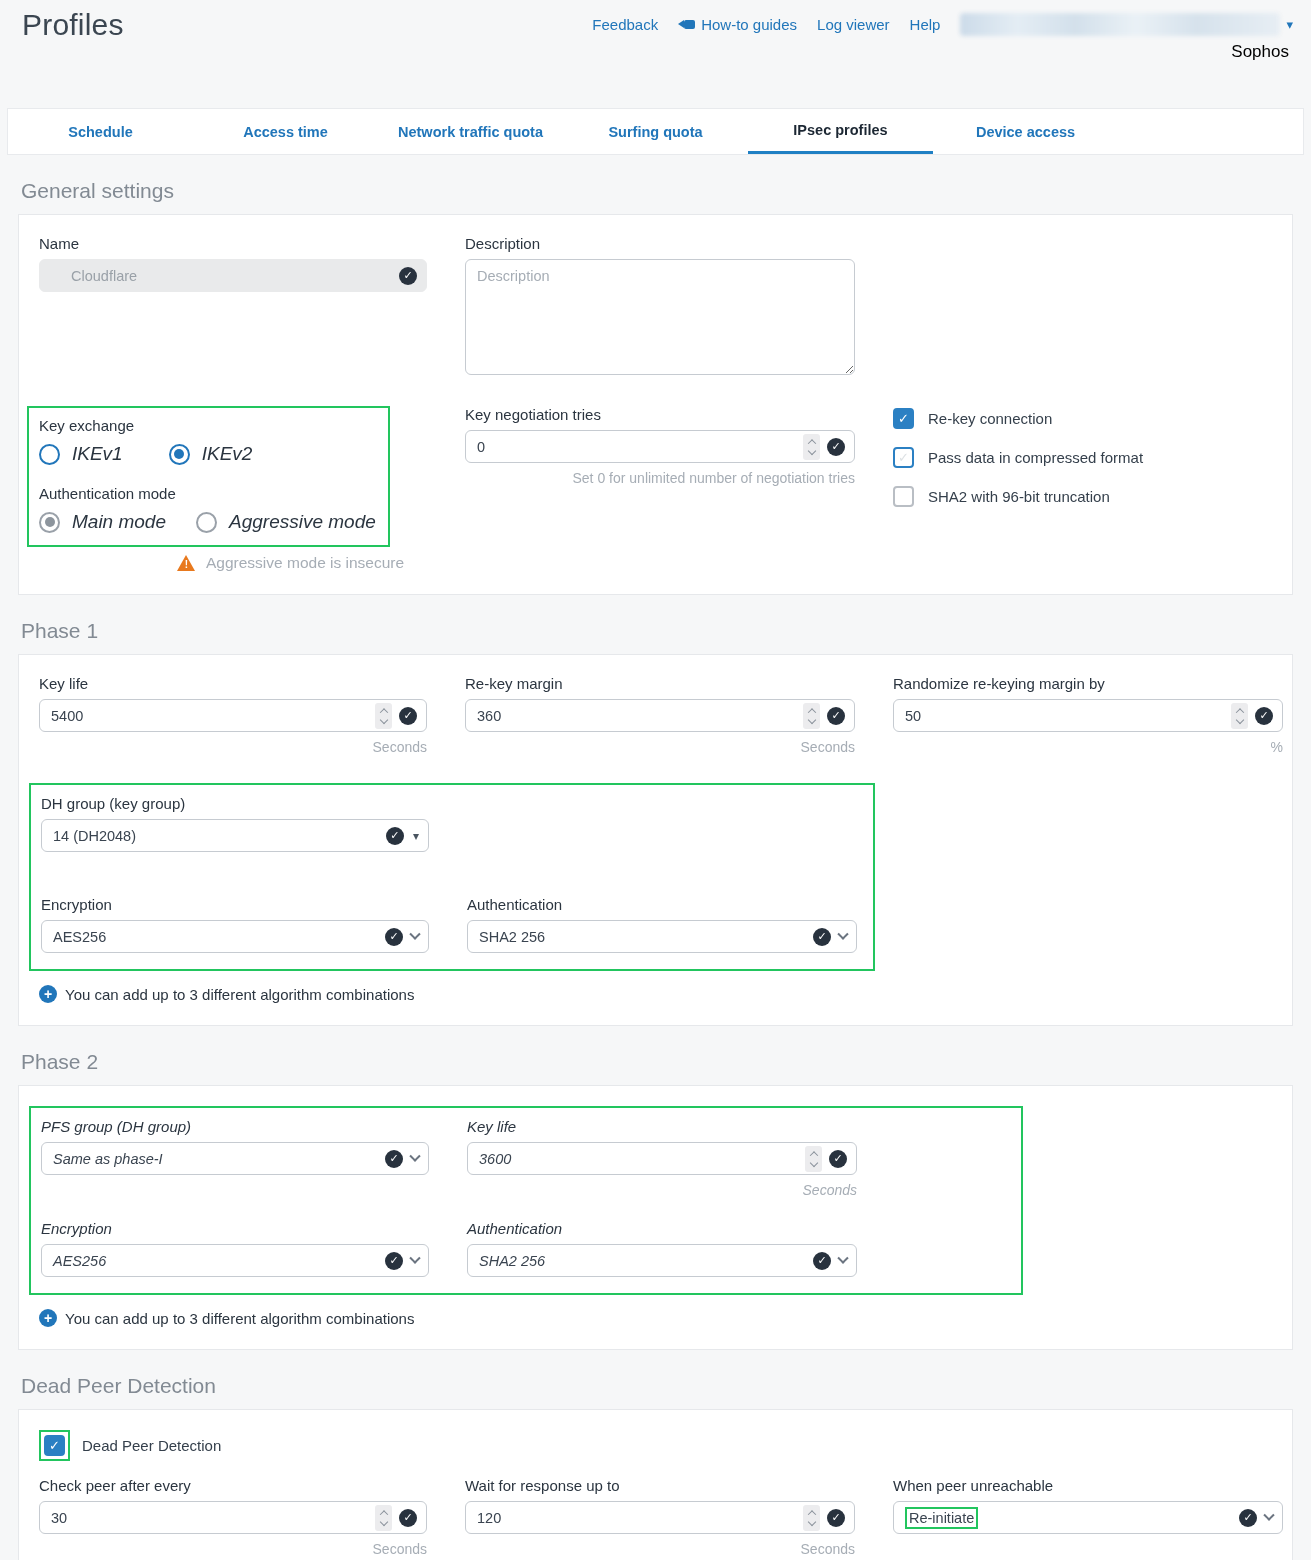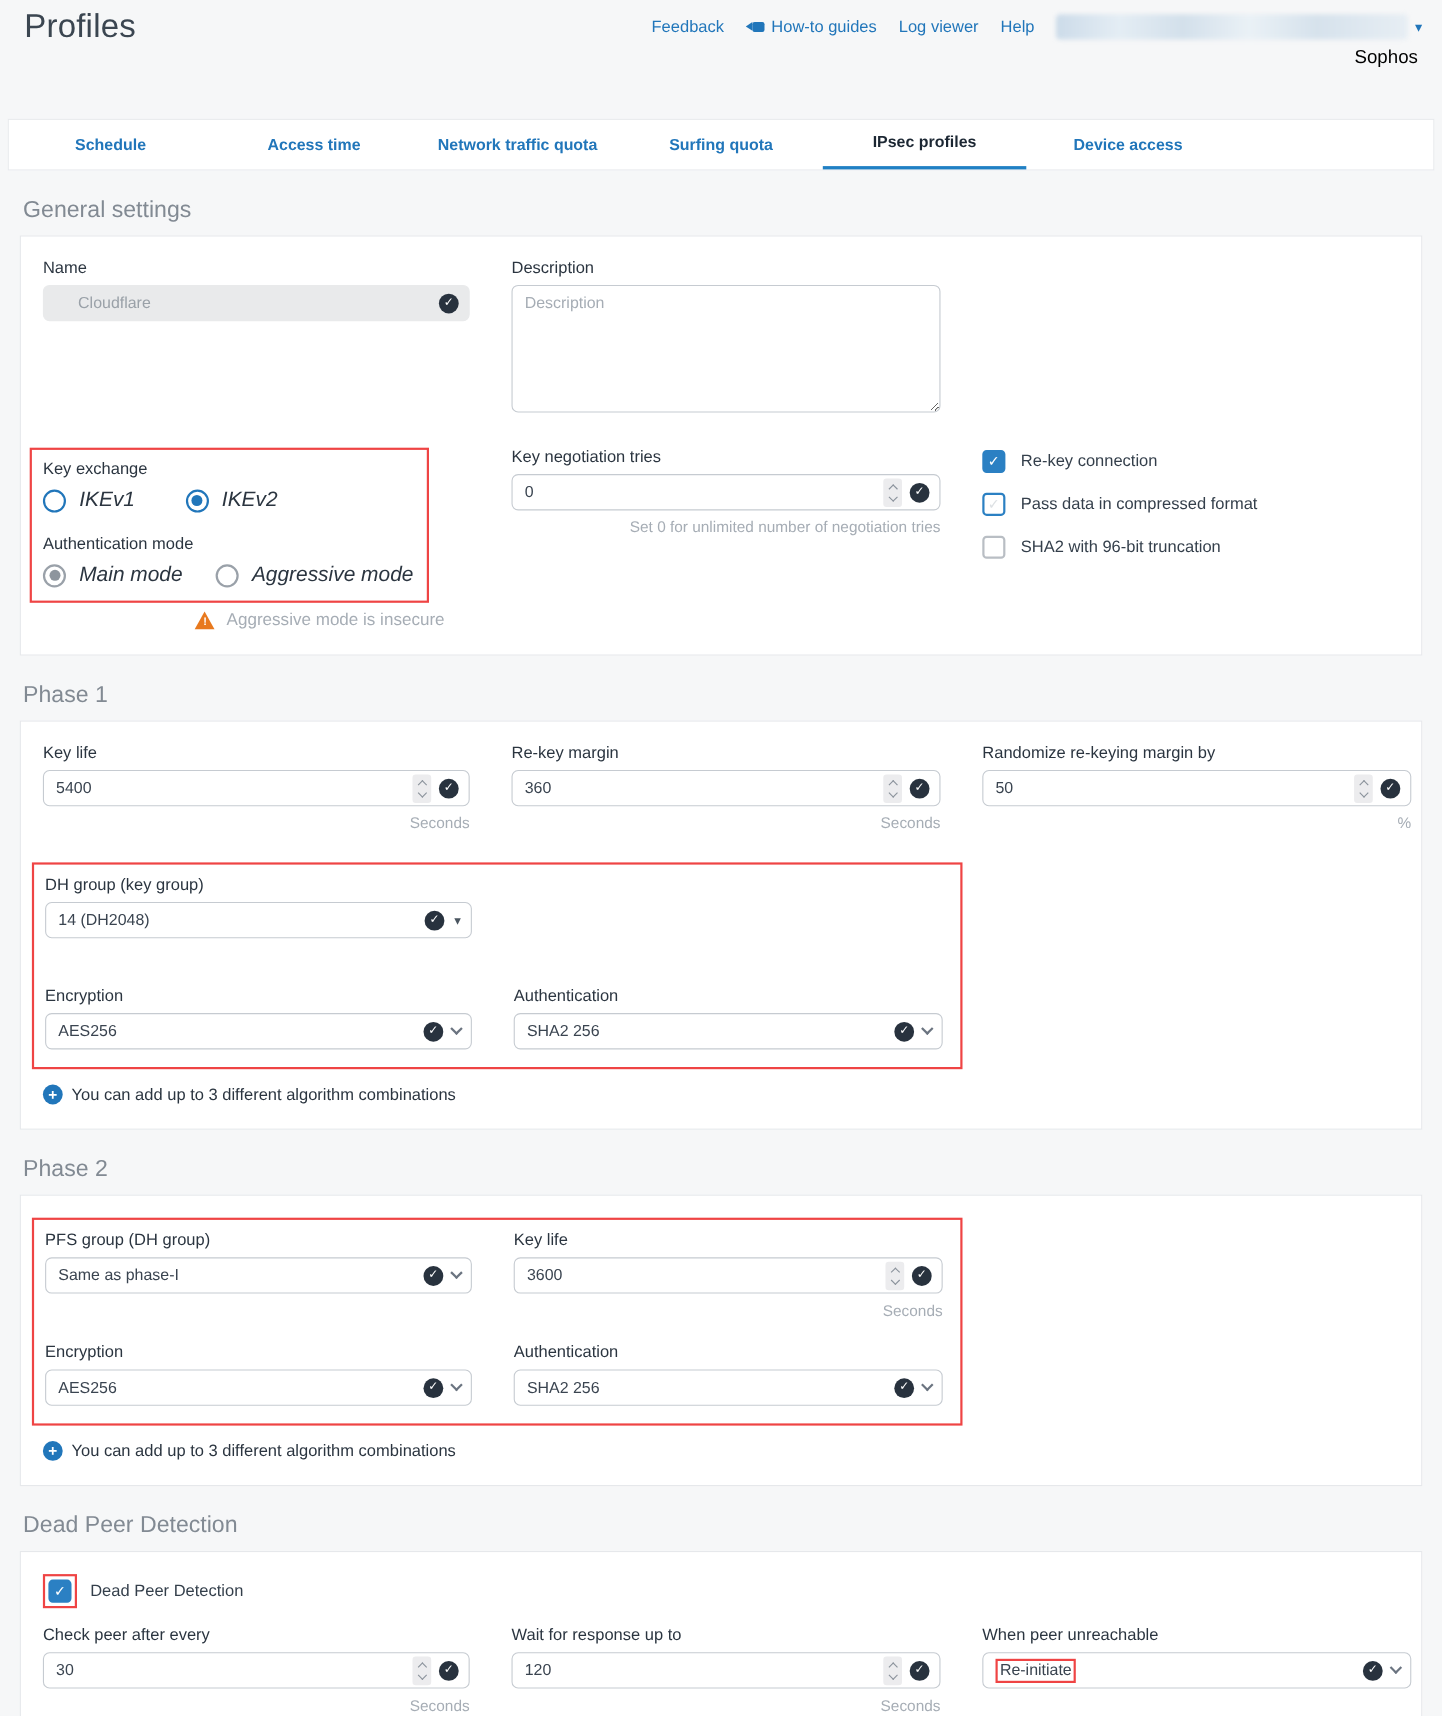--- a/index.html
+++ b/index.html
@@ -57,21 +57,21 @@
   .radio.gray.sel::after { background:#8d959d; }
   .opt-label { font-size:19px; color:#2b3540;font-style:italic; }
   
   .cb-row { display:flex; align-items:center; gap:14px; cursor:pointer; }
   .cb { width:21px; height:21px; min-width:21px; border-radius:4px; display:flex; align-items:center; justify-content:center; font-size:13px; font-weight:700; line-height:1; background:#fff; }
   .cb.checked { background:#2b80c3; border:2px solid #2b80c3; color:#fff; }
   .cb.active { border:2px solid #2b80c3; color:#dde1e4; }
   .cb.off { border:2px solid #b9bec4; color:transparent; }
   .cb-stack { display:flex; flex-direction:column; gap:18px; margin-top:2px; }
   
-  .ann { border:2px solid #ef4444; }
+  .ann { border:2px solid #22c55e; }
   .ann-group { padding:9px 12px 12px 10px; margin-left:-12px; display:inline-block; }
   .ann-wrap { padding:10px 8px 16px 10px; margin-left:-10px; margin-right:-8px; }
   .ann-inline { display:inline-block; padding:1px 2px; }
   .ann-cb { display:inline-flex; padding:3px; }
   
   .warn-row { display:flex; align-items:center; gap:10px; margin-top:7px; padding-left:138px; }
   .warn-icon { position:relative; width:19px; height:16px; }
   .warn-tri { position:absolute; left:0; top:0; width:0; height:0; border-left:9.5px solid transparent; border-right:9.5px solid transparent; border-bottom:16px solid #e8791e; }
   .warn-bang { position:absolute; left:0; top:4px; width:19px; text-align:center; color:#fff; font-size:10px; font-weight:700; }
   .warn-text { color:#a6adb5; font-size:15.5px; }
@@ -277,21 +277,21 @@
     </div>
   </div>
   <div class="note-row">
     <span class="plus-icon">+</span>
     <span class="note-text">You can add up to 3 different algorithm combinations</span>
   </div>
 </div>
 
 <div class="section-heading">Phase 2</div>
 <div class="card">
-  <div class="ann ann-wrap" style="width:846px;">
+  <div class="ann ann-wrap" style="width:994px;font-style:italic;">
     <div class="grid2">
       <div>
         <div class="field-label">PFS group (DH group)</div>
         <div class="field">
           <span class="value">Same as phase-I</span>
           <span class="badge">✓</span>
           <span class="dd-chev"></span>
         </div>
       </div>
       <div>

